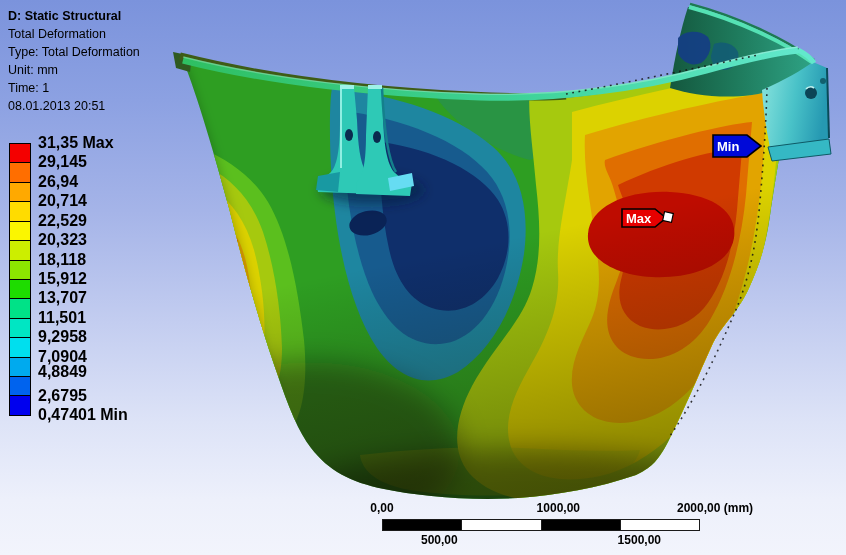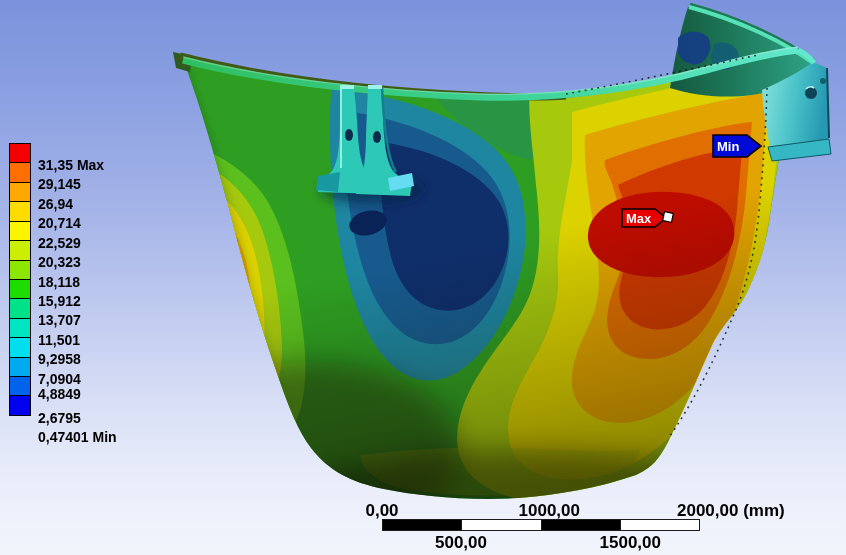--- a/index.html
+++ b/index.html
@@ -9,26 +9,26 @@
     background:linear-gradient(180deg,#7b93dc 0%,#8ca1e2 18%,#a5b4e8 38%,#c3cdf0 58%,#dde3f7 76%,#edf0fb 90%,#f2f4fc 100%);
   }
   .model-svg{position:absolute;left:0;top:0;}
   
   .hdr{position:absolute;left:8px;top:7px;color:#000;font-size:12.5px;line-height:18px;}
   .hdr .t{font-weight:bold;}
   
   .swatches{position:absolute;left:9px;top:143px;width:22px;height:273px;border:1px solid #000;box-sizing:border-box;display:flex;flex-direction:column;}
   .swatches .sw{flex:1 1 auto;border-bottom:1px solid #000;}
   .swatches .sw:last-child{border-bottom:none;}
-  .leg-label{position:absolute;left:38px;height:16px;line-height:16px;font-size:14px;font-weight:700;color:#000;white-space:nowrap;margin-top:22px;}
+  .leg-label{position:absolute;left:38px;height:16px;line-height:16px;font-size:16px;font-weight:700;color:#000;white-space:nowrap;}
   
   .sb-seg-wrap{position:absolute;left:382px;top:519px;width:316px;height:10px;border:1px solid #1a1a1a;box-sizing:content-box;display:flex;}
   .sb-seg{flex:1 1 auto;border-right:1px solid #1a1a1a;}
   .sb-seg:last-child{border-right:none;}
-  .sb-lab{position:absolute;color:#000;font-size:17px;font-weight:700;white-space:nowrap;}
+  .sb-lab{position:absolute;color:#000;font-size:12px;font-weight:700;white-space:nowrap;}
 </style>
 </head>
 <body>
 
 <div class="stage">
 
   <svg class="model-svg" width="846" height="555" viewBox="0 0 846 555">
     <defs>
       <clipPath id="faceClip">
         <path d="M183,60 C250,80 340,92 440,96 C505,99 545,100 575,97 C625,92 665,80 700,69
@@ -164,20 +164,28 @@
       <polygon points="622,209 655,209 666,218 655,227 622,227" stroke="#000" stroke-width="1.6" fill="#e60000"></polygon>
       <rect x="663.5" y="212.5" width="9" height="9" fill="#fff" stroke="#000" stroke-width="1.2" transform="rotate(12 668 217)"></rect>
       <text x="626" y="222.5" font-size="13" font-weight="bold" fill="#fff">Max</text>
     </g>
     <g>
       <polygon points="713,135 747,135 761,146 747,157 713,157" stroke="#000" stroke-width="1.6" fill="#0009d8"></polygon>
       <text x="717" y="150.5" font-size="13" font-weight="bold" fill="#fff">Min</text>
     </g>
   </svg>
 
+  <div class="hdr">
+    <div class="t">D: Static Structural</div>
+    <div>Total Deformation</div>
+    <div>Type: Total Deformation</div>
+    <div>Unit: mm</div>
+    <div>Time: 1</div>
+    <div>08.01.2013 20:51</div>
+  </div>
 
   <div class="swatches">
     <div class="sw" style="background: rgb(244, 0, 0);"></div>
     <div class="sw" style="background: rgb(255, 110, 0);"></div>
     <div class="sw" style="background: rgb(255, 169, 0);"></div>
     <div class="sw" style="background: rgb(255, 220, 0);"></div>
     <div class="sw" style="background: rgb(251, 246, 0);"></div>
     <div class="sw" style="background: rgb(204, 238, 0);"></div>
     <div class="sw" style="background: rgb(140, 230, 0);"></div>
     <div class="sw" style="background: rgb(30, 220, 0);"></div>
@@ -206,16 +214,16 @@
 
   <div class="sb-lab" style="left:352px;top:501px;width:60px;text-align:center">0,00</div>
   <div class="sb-lab" style="left:500px;top:501px;width:80px;text-align:right">1000,00</div>
   <div class="sb-lab" style="left:677px;top:501px">2000,00 (mm)</div>
   <div class="sb-seg-wrap">
     <div class="sb-seg" style="background: rgb(0, 0, 0);"></div>
     <div class="sb-seg" style="background: rgb(255, 255, 255);"></div>
     <div class="sb-seg" style="background: rgb(0, 0, 0);"></div>
     <div class="sb-seg" style="background: rgb(255, 255, 255);"></div>
   </div>
-  <div class="sb-lab" style="left:421px;top:533px;width:80px;text-align:center">500,00</div>
+  <div class="sb-lab" style="left:421px;top:533px;width:80px;text-align:left">500,00</div>
   <div class="sb-lab" style="left:581px;top:533px;width:80px;text-align:right">1500,00</div>
 
 </div>
 
 </body></html>

